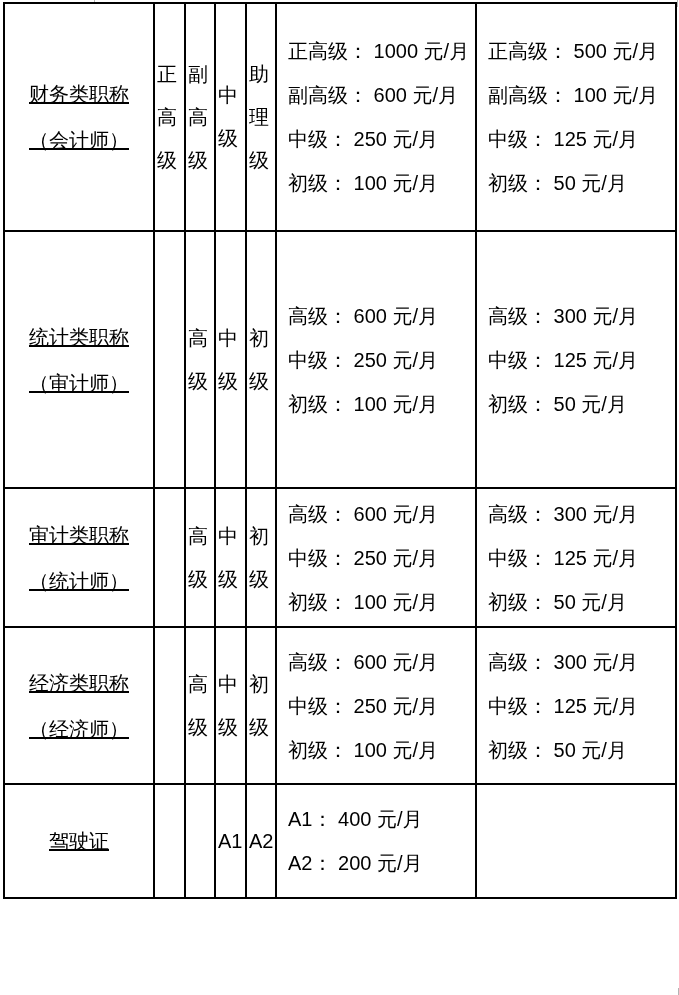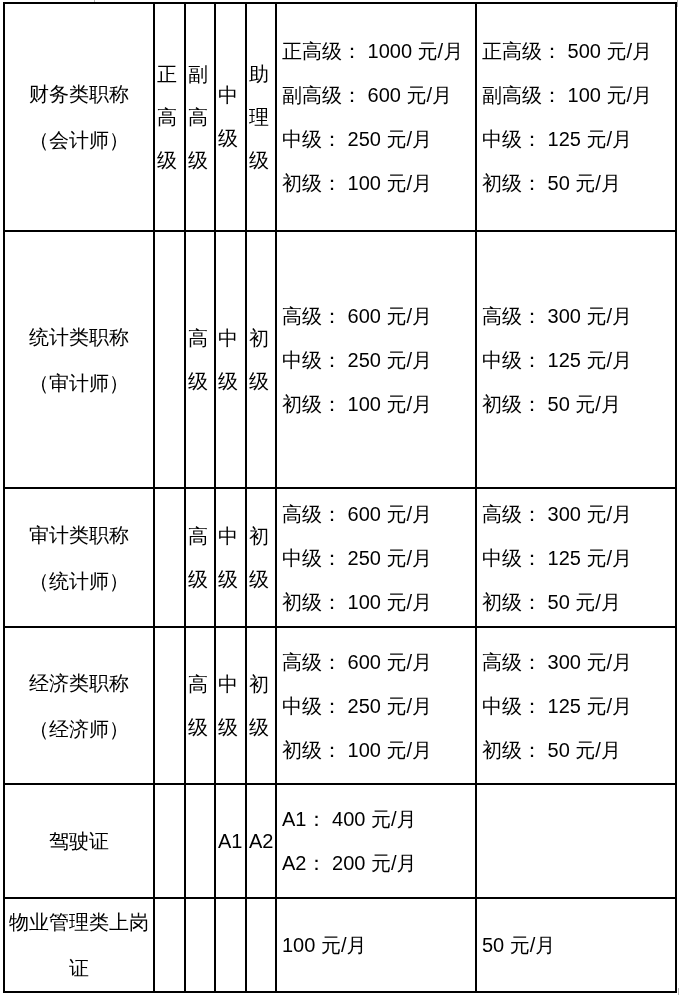--- a/index.html
+++ b/index.html
@@ -40,32 +40,32 @@
   }
   td {
     border: 2px solid #000000;
     padding: 0;
     vertical-align: middle;
     overflow: hidden;
     font-size: 20px;
   }
   
   td.cat { text-align: center; }
-  td.cat .line { line-height: 46px; }
+  td.cat .line { line-height: 46px; text-decoration: underline; }
   
   td.lvl {
     text-align: left;
     line-height: 43px;
     padding: 0 2px;
   }
   td.lvl.nowrap { white-space: nowrap; margin-left: 16px; }
   
   td.val {
     text-align: left;
-    padding-left: 5px;
+    padding-left: 11px;
     padding-right: 2px;
   }
   td.val .line {
     line-height: 44px;
     white-space: nowrap;
   }
   tr.r1 { height: 228px; }
   tr.r2 { height: 257px; }
   tr.r3 { height: 139px; }
   tr.r4 { height: 157px; }
@@ -192,32 +192,16 @@
         <td class="lvl"></td>
         <td class="lvl nowrap">A1</td>
         <td class="lvl nowrap">A2</td>
         <td class="val">
           <div class="line">A1： 400 元/月</div>
           <div class="line">A2： 200 元/月</div>
         </td>
         <td class="val"></td>
       </tr>
 
-      <tr class="r6">
-        <td class="cat">
-          <div class="line">物业管理类上岗</div>
-          <div class="line">证</div>
-        </td>
-        <td class="lvl"></td>
-        <td class="lvl"></td>
-        <td class="lvl"></td>
-        <td class="lvl"></td>
-        <td class="val">
-          <div class="line">100 元/月</div>
-        </td>
-        <td class="val">
-          <div class="line">50 元/月</div>
-        </td>
-      </tr>
 
     </tbody>
   </table>
 </div>
 
 </body></html>

